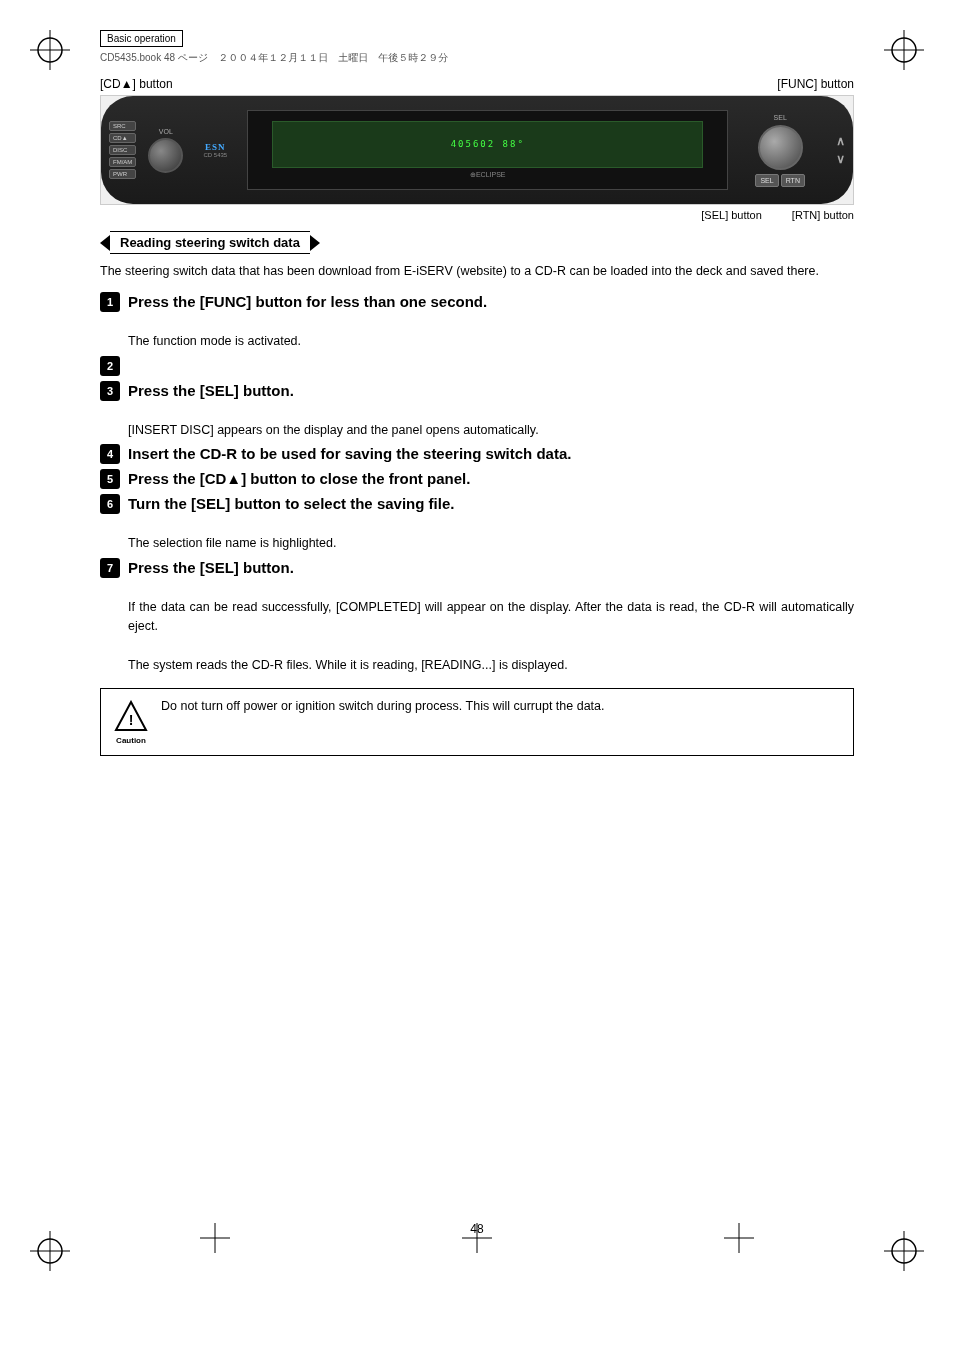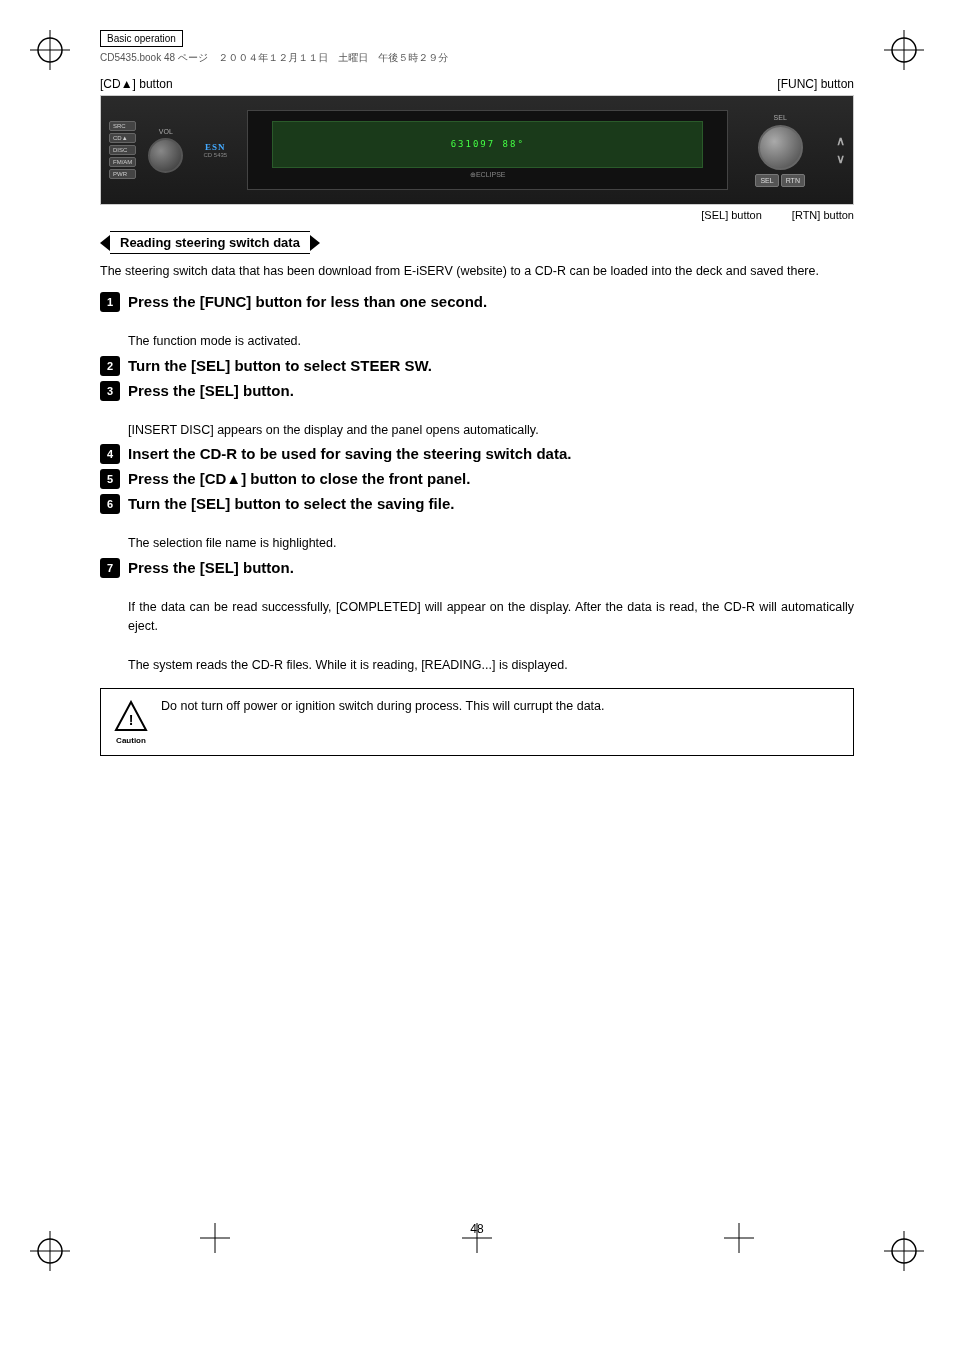--- a/index.html
+++ b/index.html
@@ -88,20 +88,21 @@
     
     .stereo-body {
       background: linear-gradient(180deg, #2a2a2a 0%, #1a1a1a 100%);
       width: 100%;
       height: 100%;
       display: flex;
       align-items: center;
       padding: 4px 8px;
       gap: 12px;
       position: relative;
+      border-radius: 32px;
     }
 
     .stereo-knob {
       width: 35px;
       height: 35px;
       border-radius: 50%;
       background: radial-gradient(circle at 35% 35%, #888, #333);
       border: 2px solid #555;
       margin: auto;
     }
@@ -403,21 +404,21 @@
             <div class="stereo-knob"></div>
           </div>
 
           <div style="display:flex;flex-direction:column;align-items:center;min-width:40px;">
             <div style="color:#4af;font-size:9px;font-weight:bold;font-family:serif;letter-spacing:1px;">ESN</div>
             <div style="color:#888;font-size:6px;">CD 5435</div>
           </div>
 
           <div class="stereo-display">
             <div class="stereo-display-inner">
-              <span style="font-size:9px;letter-spacing:2px;">631097 88°</span>
+              <span style="font-size:9px;letter-spacing:2px;">405602 88°</span>
             </div>
             <div style="font-size:7px;color:#888;margin-top:3px;">⊕ECLIPSE</div>
           </div>
 
           <div class="stereo-right">
             <div style="font-size:7px;color:#aaa;text-align:center;">SEL</div>
             <div class="stereo-knob-right"></div>
             <div class="stereo-buttons-right">
               <div class="sel-btn">SEL</div>
               <div class="sel-btn">RTN</div>
@@ -450,23 +451,20 @@
       <div class="step">
         <div class="step-number">1</div>
         <div class="step-content">
           <div class="step-bold">Press the [FUNC] button for less than one second.</div>
           <div class="step-desc">The function mode is activated.</div>
         </div>
       </div>
 
       <div class="step">
         <div class="step-number">2</div>
-        <div class="step-content">
-          <div class="step-bold">Turn the [SEL] button to select STEER SW.</div>
-        </div>
       </div>
 
       <div class="step">
         <div class="step-number">3</div>
         <div class="step-content">
           <div class="step-bold">Press the [SEL] button.</div>
           <div class="step-desc">[INSERT DISC] appears on the display and the panel opens automatically.</div>
         </div>
       </div>
 

